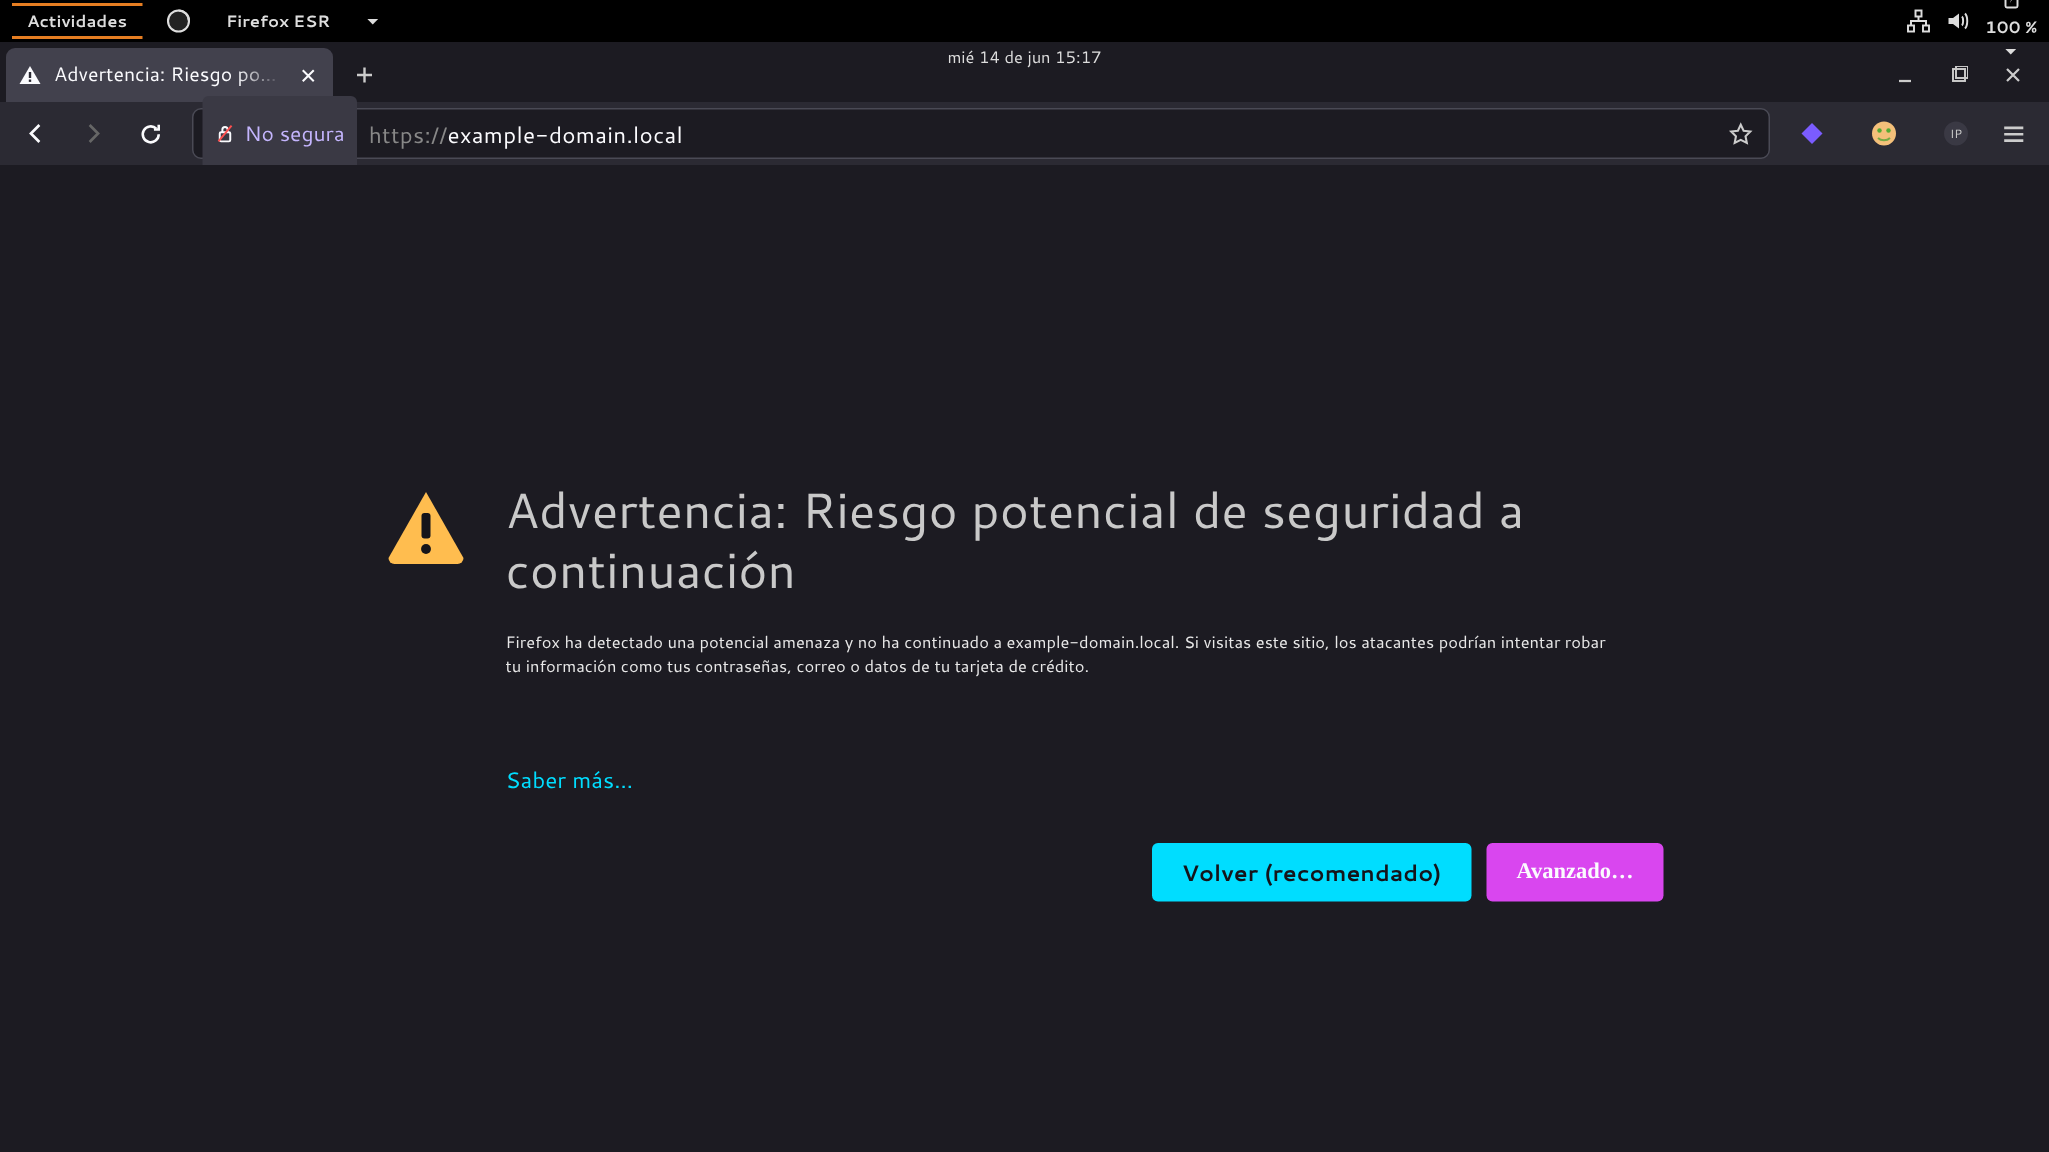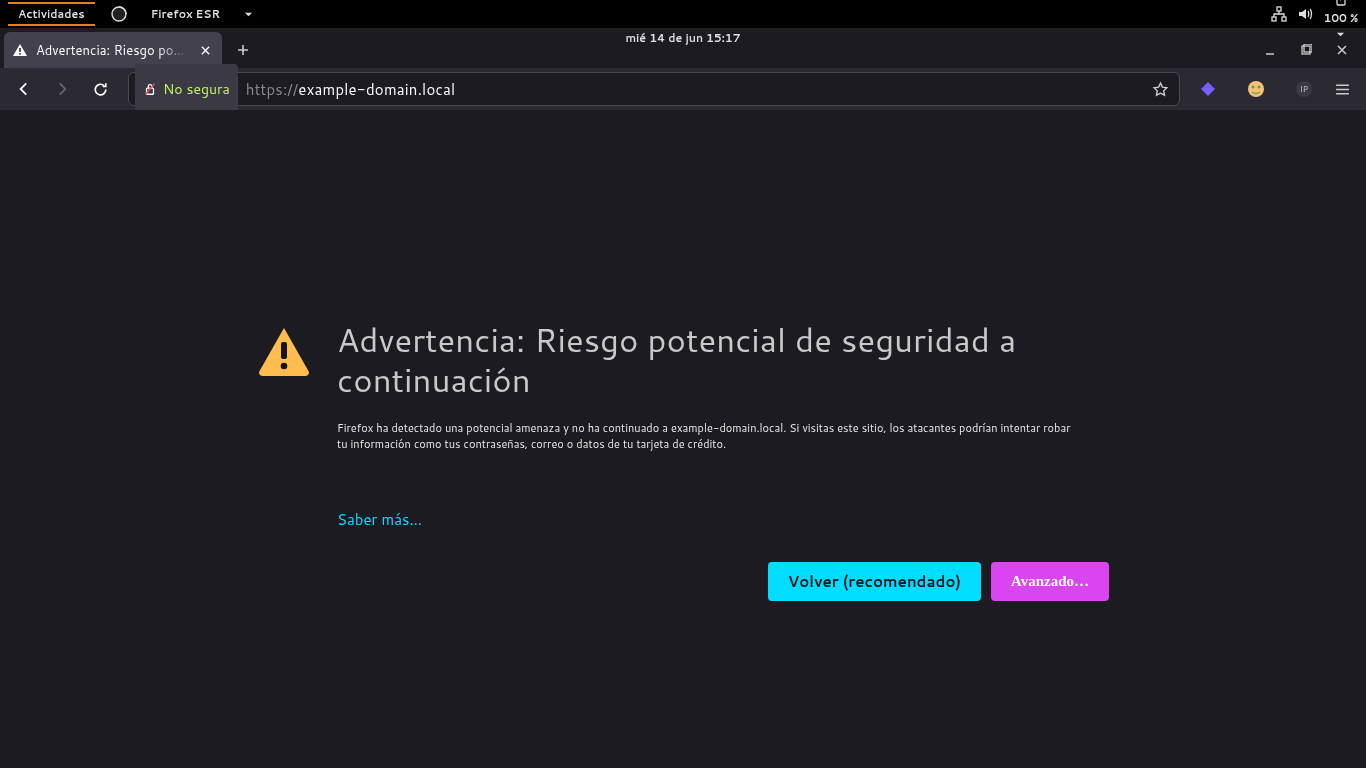--- a/index.html
+++ b/index.html
@@ -3,39 +3,39 @@
 <meta charset="utf-8">
 <style>
   * { margin:0; padding:0; box-sizing:border-box; font-family:"Cantarell","Segoe UI","Helvetica Neue",Arial,sans-serif; }
   html,body { width:1366px; height:768px; background:#000; overflow:hidden; color:#e8e8e8; }
 
   
   .gnome-bar { height:28px; background:#000; display:flex; align-items:center; padding:0 8px; font-size:11px; font-weight:600; color:#ddd; position:relative; }
   .gnome-left { display:flex; align-items:center; gap:8px; }
   .gnome-activities { padding:2px 10px; border-top:2px solid #e67e22; border-bottom:2px solid #e67e22; cursor:pointer; }
   .gnome-app { display:flex; align-items:center; gap:24px; padding:2px 8px; cursor:pointer; }
-  .gnome-center { position:absolute; left:50%; transform:translateX(-50%); font-weight:700;margin-top:48px; }
+  .gnome-center { position:absolute; left:50%; transform:translateX(-50%); font-weight:400;margin-top:48px; }
   .gnome-right { margin-left:auto; display:flex; align-items:center; gap:10px; }
   .gnome-right .ic { display:flex; align-items:center;flex-direction:column; }
 
   
   .ff { background:#1c1b22; height:740px; display:flex; flex-direction:column; }
   .ff-tabs-row { height:40px; display:flex; align-items:stretch; padding:4px 4px 0 4px; gap:0; }
   .ff-tab { width:218px; background:#42414d; border-radius:6px 6px 0 0; display:flex; align-items:center; padding:0 8px; gap:8px; font-size:13px; color:#fbfbfe; cursor:pointer; }
   .ff-tab .title { flex:1; white-space:nowrap; overflow:hidden; text-overflow:ellipsis; mask-image:linear-gradient(to right,#000 80%,transparent); -webkit-mask-image:linear-gradient(to right,#000 80%,transparent); }
   .ff-tab .close { width:18px; height:18px; display:flex; align-items:center; justify-content:center; border-radius:3px; cursor:pointer; }
   .ff-newtab { width:34px; display:flex; align-items:center; justify-content:center; color:#ccc; cursor:pointer; margin-left:4px;}
   .ff-windowctrls { margin-left:auto; display:flex; align-items:center; gap:16px; padding-right:10px; color:#ccc; }
   .ff-windowctrls > div { cursor:pointer; padding:4px;}
 
   .ff-toolbar { height:42px; background:#2b2a33; display:flex; align-items:center; padding:0 8px; gap:6px; }
   .tb-btn { width:32px; height:32px; display:flex; align-items:center; justify-content:center; border-radius:4px; color:#ccc; cursor:pointer; }
   .tb-btn.disabled { color:#666; cursor:default; }
   .urlbar { flex:1; height:34px; background:#1c1b22; border:1px solid #4a4a55; border-radius:6px; display:flex; align-items:center; padding:0 6px; gap:8px; margin:0 6px; }
-  .url-ident { display:flex; align-items:center; gap:6px; background:#3a3944; border-radius:4px; padding:15px 8px; color:#bef264; font-size:14px; cursor:pointer; }
+  .url-ident { display:flex; align-items:center; gap:6px; background:#3a3944; border-radius:4px; padding:15px 8px; color:#c4b5fd; font-size:14px; cursor:pointer; }
   .url-text { font-size:15px; color:#888; letter-spacing:0.2px; }
   .url-text .host { color:#fbfbfe; }
   .url-star { margin-left:auto; color:#ccc; cursor:pointer; padding:4px; }
   .ext-icons { display:flex; align-items:center; gap:24px; padding:0 4px; }
   .ext-icons > div { width:24px; height:24px; display:flex; align-items:center; justify-content:center; cursor:pointer; }
 
   
   .content { flex:1; background:#1c1b22; overflow:auto; }
   .error-page { max-width:852px; margin:0 auto; padding-top:210px; padding-left:0; }
   .error-row { display:flex; align-items:flex-start; gap:26px; }

